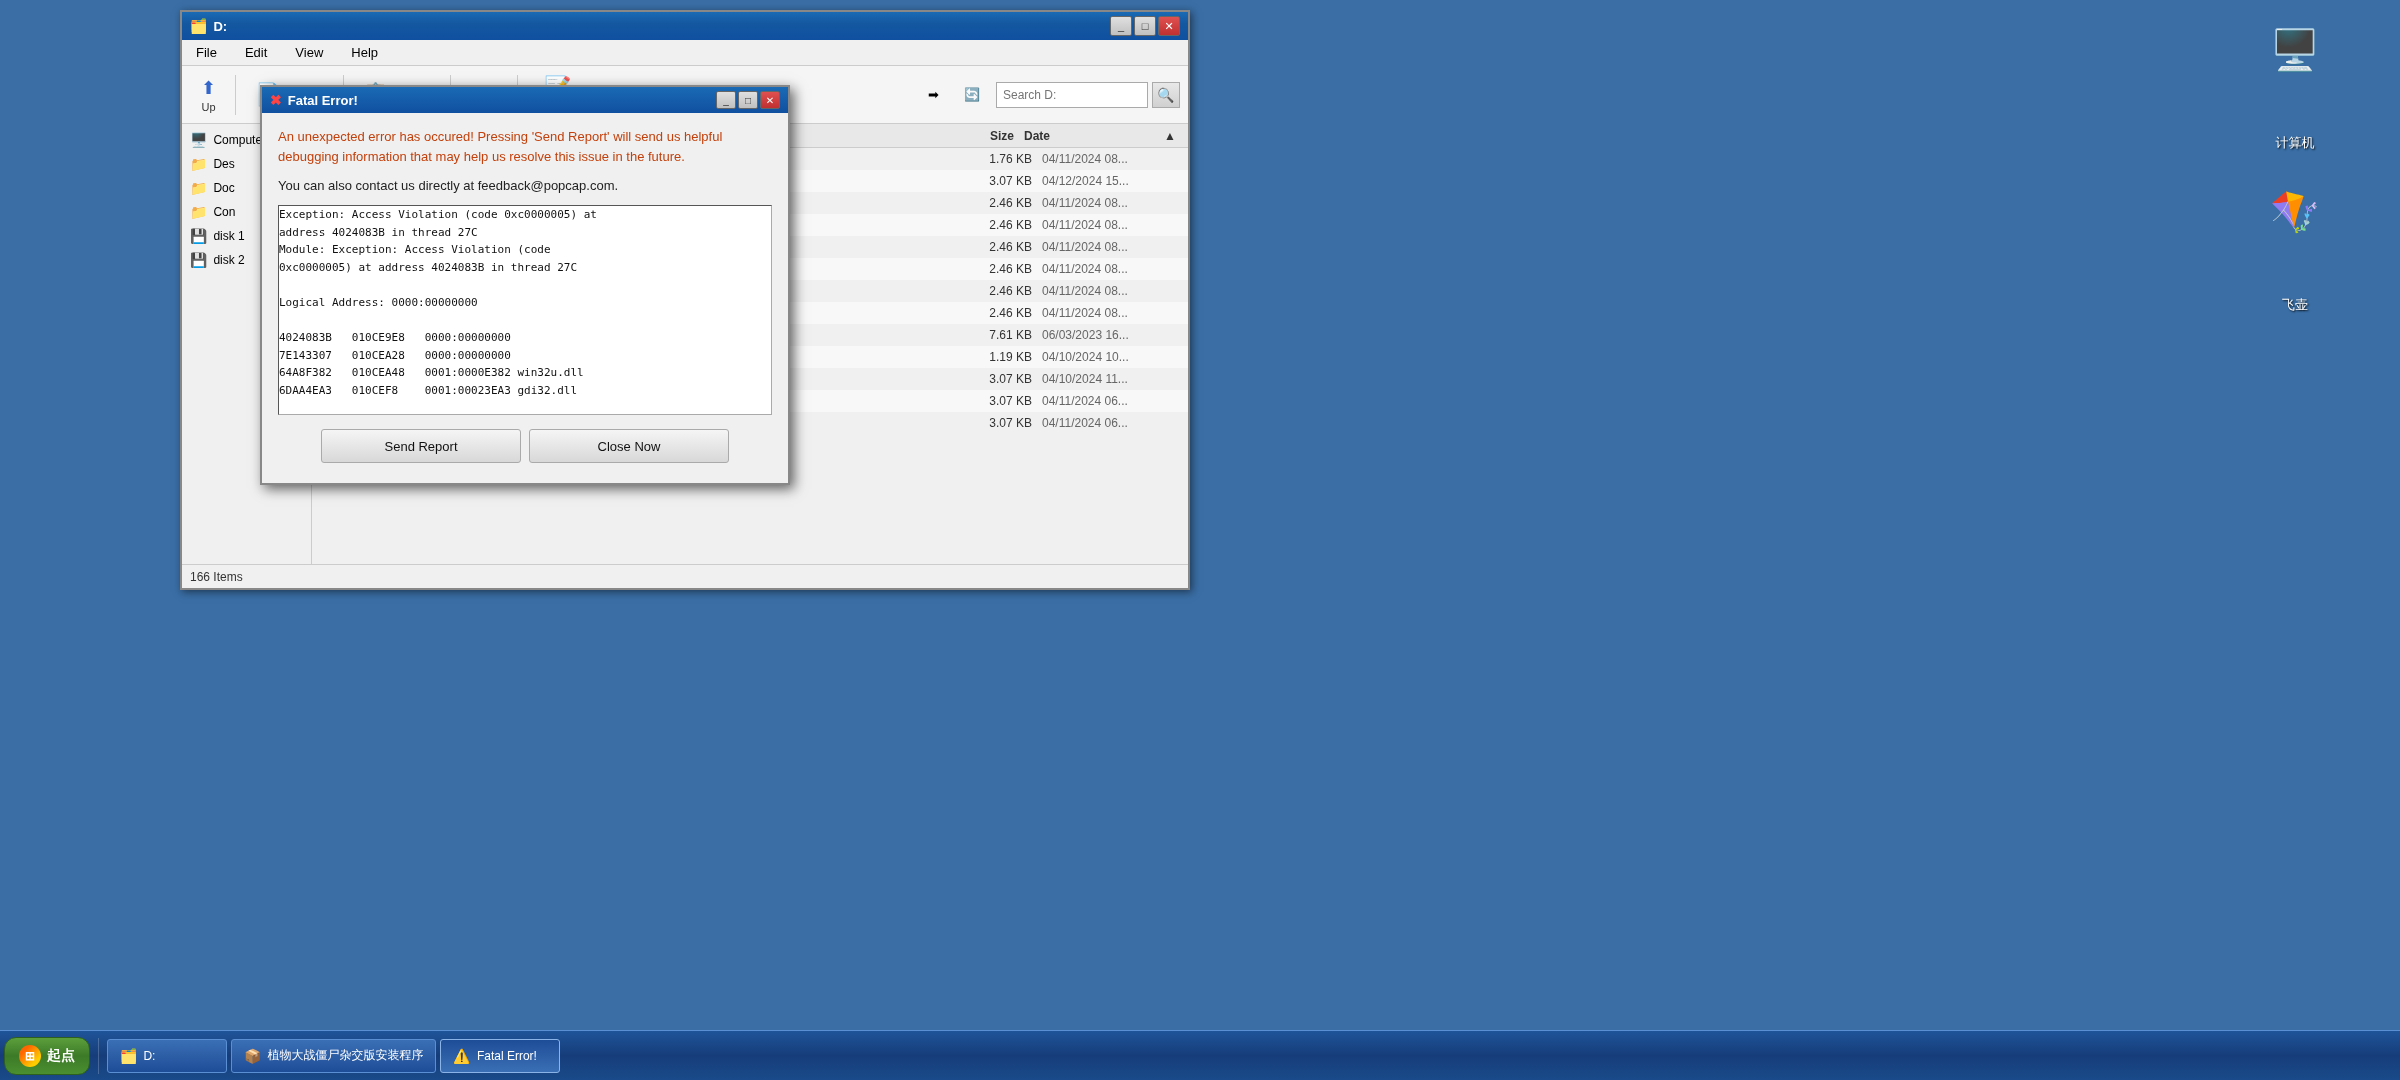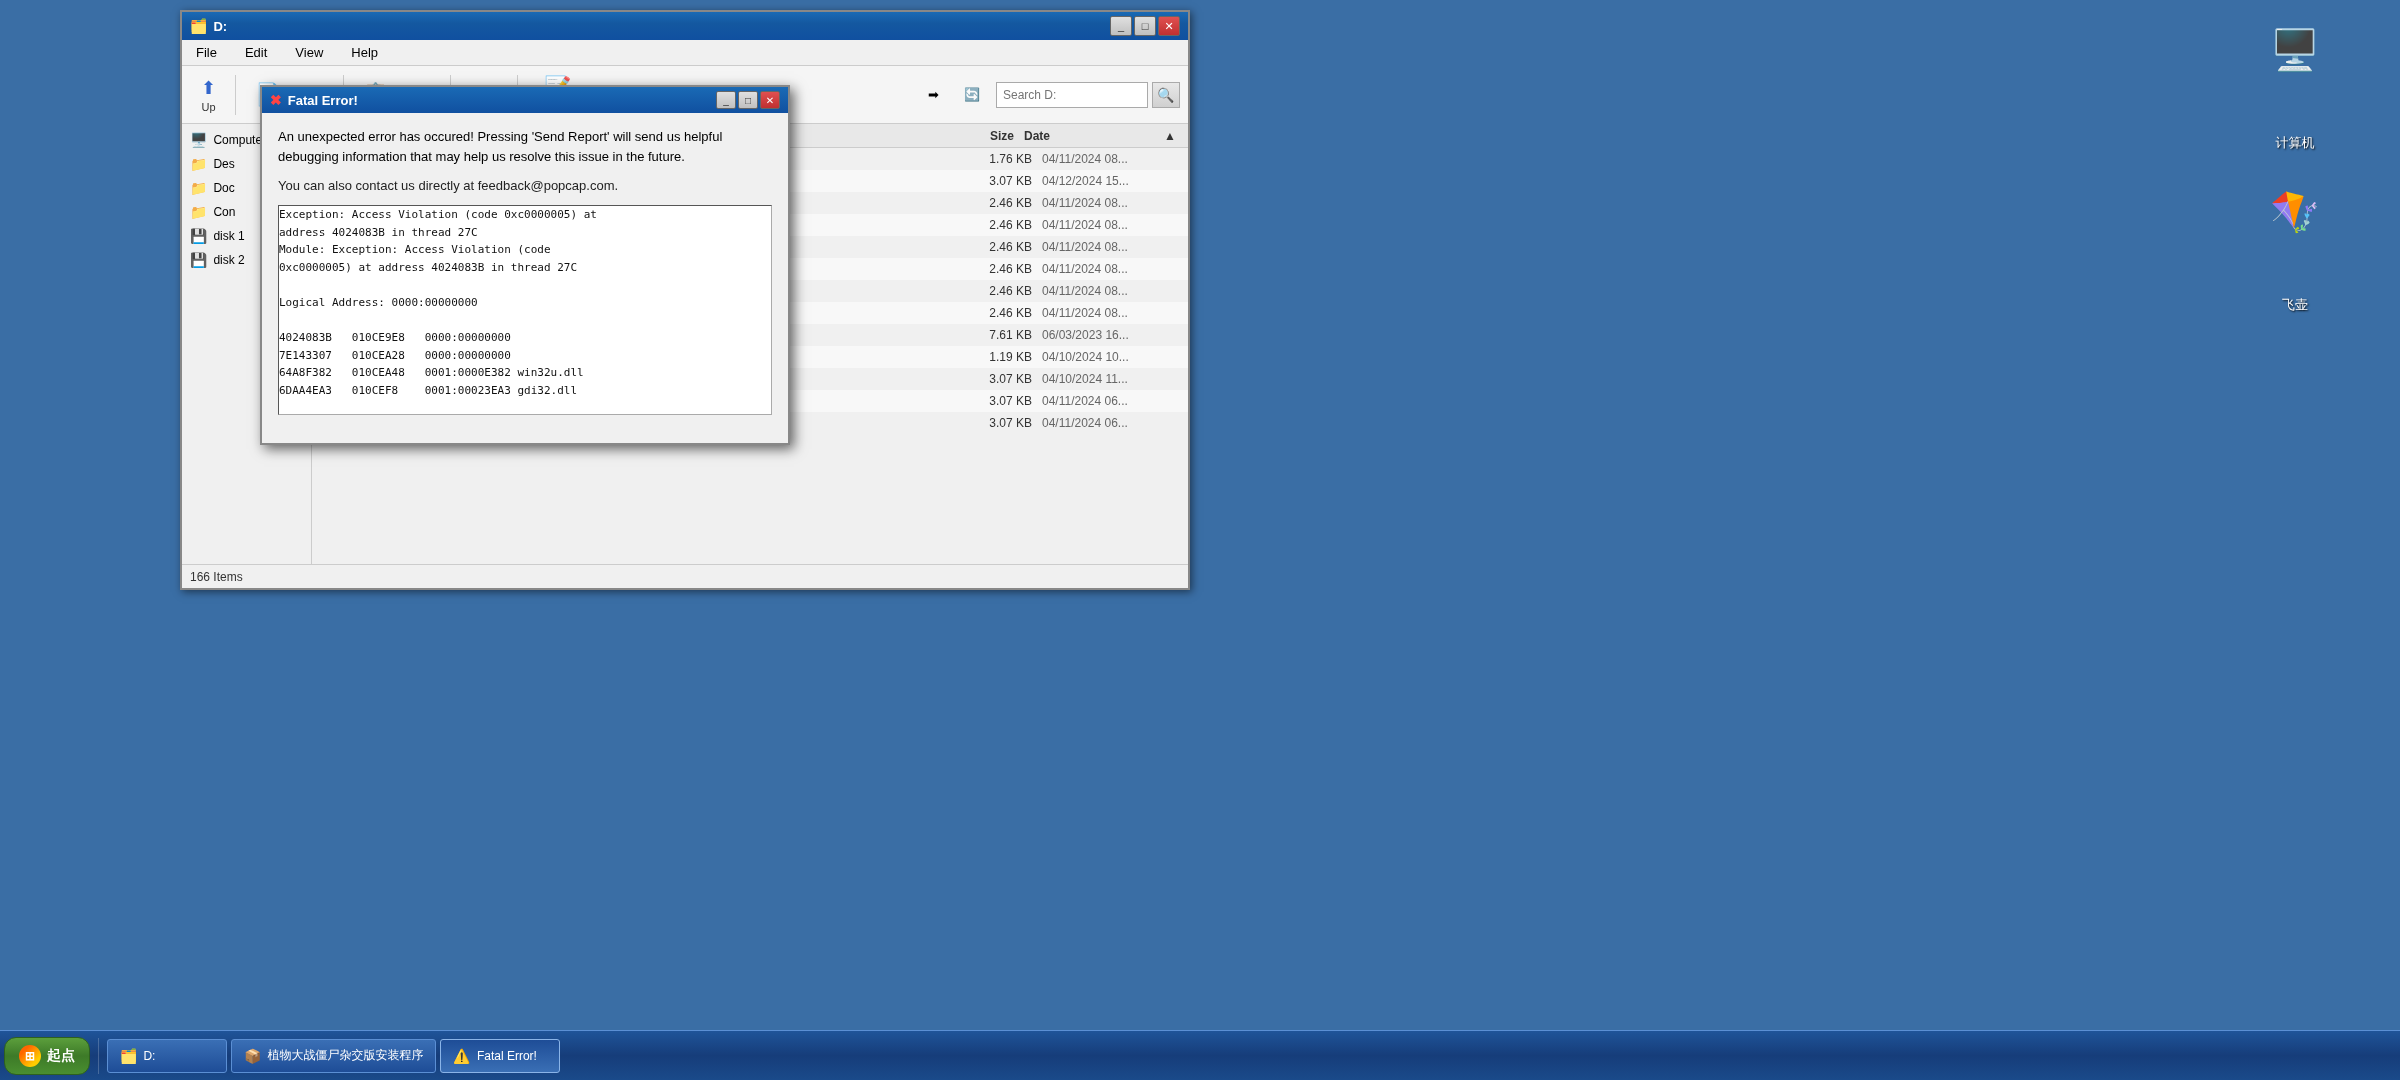--- a/index.html
+++ b/index.html
@@ -395,21 +395,21 @@
       color: #333;
     }
     .dialog-titlebar-btn.close { background: linear-gradient(to bottom, #e05050 0%, #c03030 100%); color: white; }
 
     .dialog-body {
       padding: 14px 16px;
       flex: 1;
     }
     .dialog-message {
       font-size: 13px;
-      color: #000000;
+      color: #c2410c;
       margin-bottom: 12px;
       line-height: 1.5;
     }
     .dialog-contact {
       font-size: 13px;
       color: #222;
       margin-bottom: 12px;
     }
     .dialog-error-box {
       border: 1px inset #aaa;
@@ -672,20 +672,24 @@
 Module: Exception: Access Violation (code
 0xc0000005) at address 4024083B in thread 27C
 
 Logical Address: 0000:00000000
 
 4024083B   010CE9E8   0000:00000000
 7E143307   010CEA28   0000:00000000
 64A8F382   010CEA48   0001:0000E382 win32u.dll
 6DAA4EA3   010CEF8    0001:00023EA3 gdi32.dll</pre>
       </div>
+      <div class="dialog-buttons">
+        <button class="dialog-btn">Send Report</button>
+        <button class="dialog-btn">Close Now</button>
+      </div>
     </div>
   </div>
 
   <div class="taskbar">
     <div class="start-button">
       <div class="start-icon">⊞</div>
       <span>起点</span>
     </div>
     <div class="taskbar-divider"></div>
     <div class="taskbar-item">

